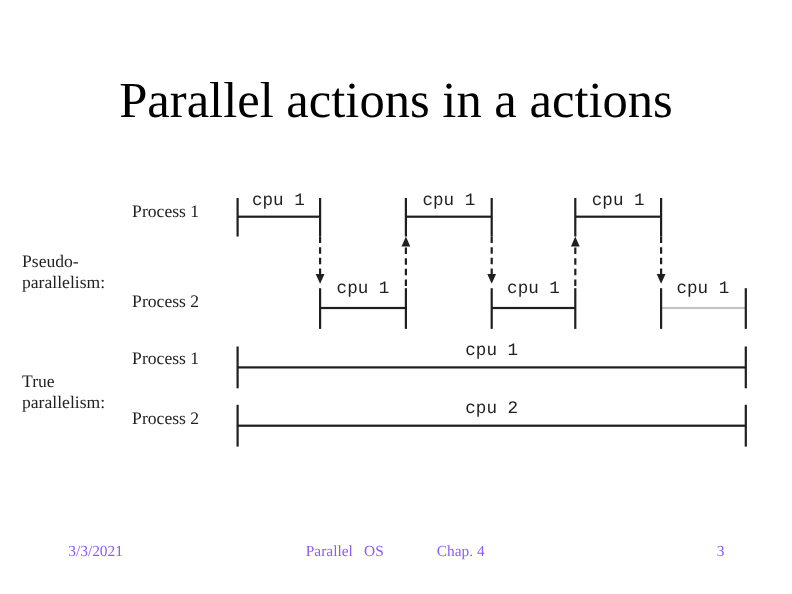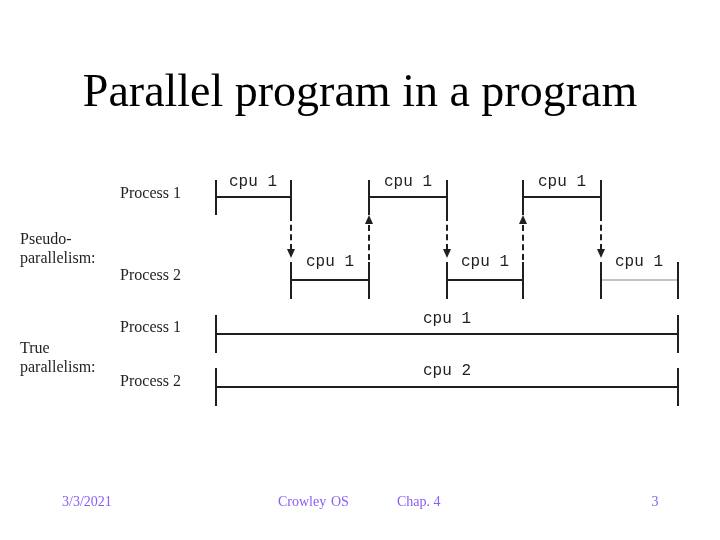--- a/index.html
+++ b/index.html
@@ -35,21 +35,21 @@
   .arr{position:absolute;width:0;height:0;border-left:4px solid transparent;border-right:4px solid transparent;}
   .arr.down{border-top:9px solid var(--ink);}
   .arr.up{border-bottom:9px solid var(--ink);}
   .footer-text{position:absolute;top:495px;font-size:14px;line-height:1;color:#8b5cf6;}
 </style>
 </head>
 <body>
 
 <div id="slide">
 
-  <h1 class="title">Parallel program in a program</h1>
+  <h1 class="title">Parallel actions in a actions</h1>
 
   <div class="side-label" style="top:229px;">
     <div>Pseudo-</div>
     <div>parallelism:</div>
   </div>
 
   <div class="proc-label" style="top:185px;">Process 1</div>
   <div class="proc-label" style="top:267px;">Process 2</div>
 
   <div class="h" style="left:216px;top:196px;width:75px;"></div>
@@ -112,18 +112,18 @@
   <div class="v" style="left:215px;top:315px;height:38px;"></div>
   <div class="v" style="left:677px;top:315px;height:38px;"></div>
   <div class="cpu-label" style="left:407px;top:311px;">cpu 1</div>
 
   <div class="h" style="left:216px;top:386px;width:462px;"></div>
   <div class="v" style="left:215px;top:368px;height:38px;"></div>
   <div class="v" style="left:677px;top:368px;height:38px;"></div>
   <div class="cpu-label" style="left:407px;top:363px;">cpu 2</div>
 
   <div class="footer-text" style="left:62px;">3/3/2021</div>
-  <div class="footer-text" style="left:278px;">Crowley</div>
+  <div class="footer-text" style="left:278px;">Parallel</div>
   <div class="footer-text" style="left:331px;">OS</div>
   <div class="footer-text" style="left:397px;">Chap. 4</div>
   <div class="footer-text" style="left:645px;width:20px;text-align:center;">3</div>
 
 </div>
 
 </body></html>

